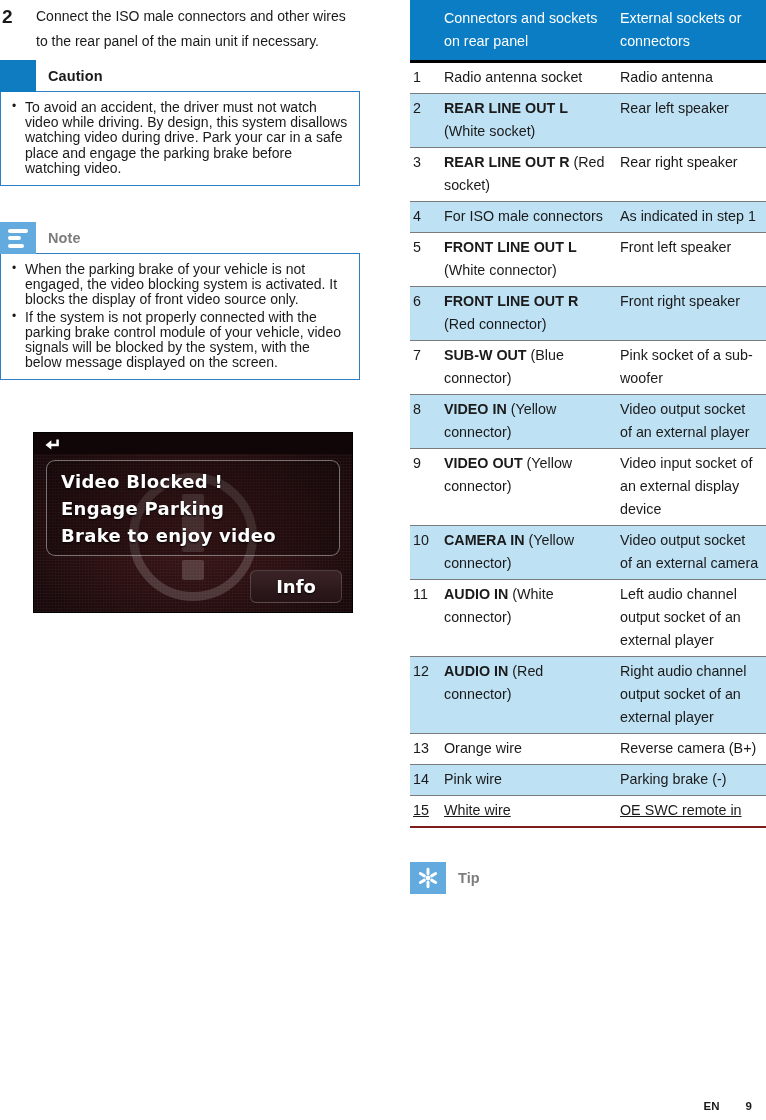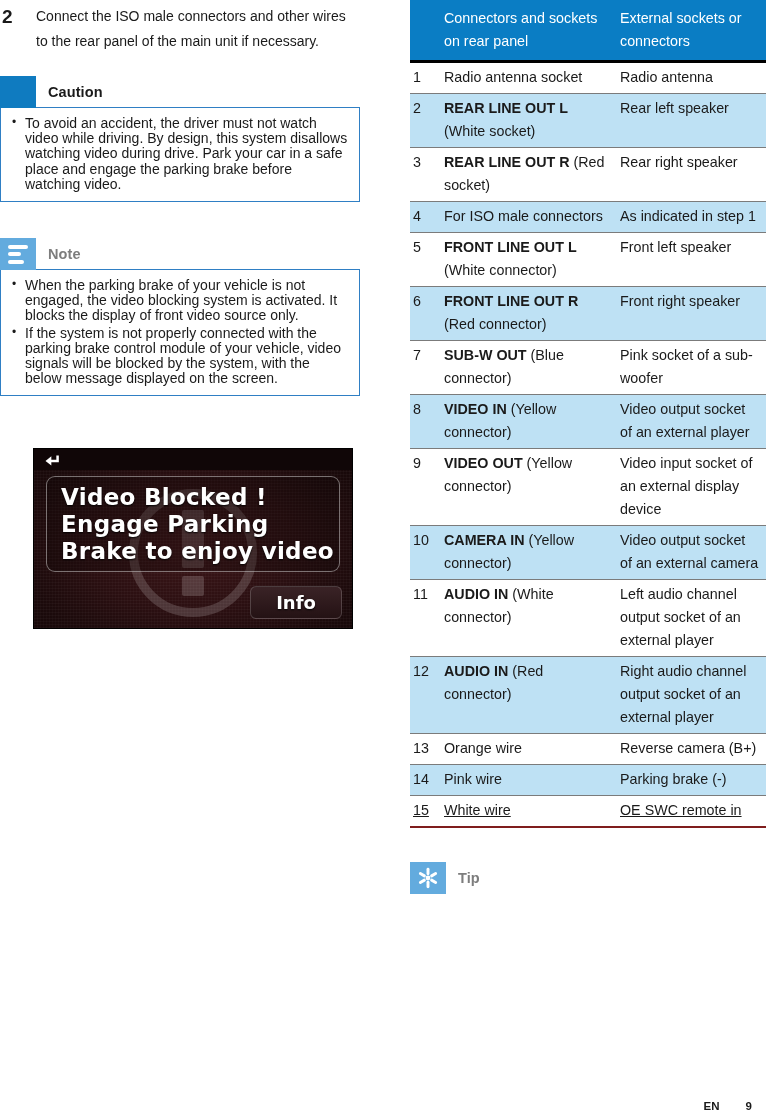--- a/index.html
+++ b/index.html
@@ -44,21 +44,21 @@
     line-height: 26px;
     padding-left: 2px;
   }
   .step-text {
     font-size: 14px;
     line-height: 25px;
     color: #1a1a1a;
   }
 
   
-  .callout { margin-top: 22px; }
+  .callout { margin-top: 6px; }
   .callout-head {
     display: flex;
     align-items: stretch;
     height: 32px;
   }
   .callout-icon {
     width: 36px;
     flex: 0 0 36px;
     display: flex;
     align-items: center;
@@ -193,21 +193,21 @@
     height: 96px;
     border: 1px solid rgba(255,255,255,.42);
     border-radius: 9px;
     background: rgba(12,5,6,.30);
     padding: 7px 0 0 14px;
   }
   .msg-box div {
     color: #fff;
     font-family: "DejaVu Sans", sans-serif;
     font-weight: bold;
-    font-size: 23px;
+    font-size: 18px;
     line-height: 27px;
     letter-spacing: .3px;
     text-shadow: 0 1px 2px rgba(0,0,0,.9);
   }
   .info-btn {
     position: absolute;
     right: 10px; bottom: 9px;
     width: 92px; height: 33px;
     border-radius: 6px;
     background: linear-gradient(180deg, #3a2326 0%, #241214 100%);

